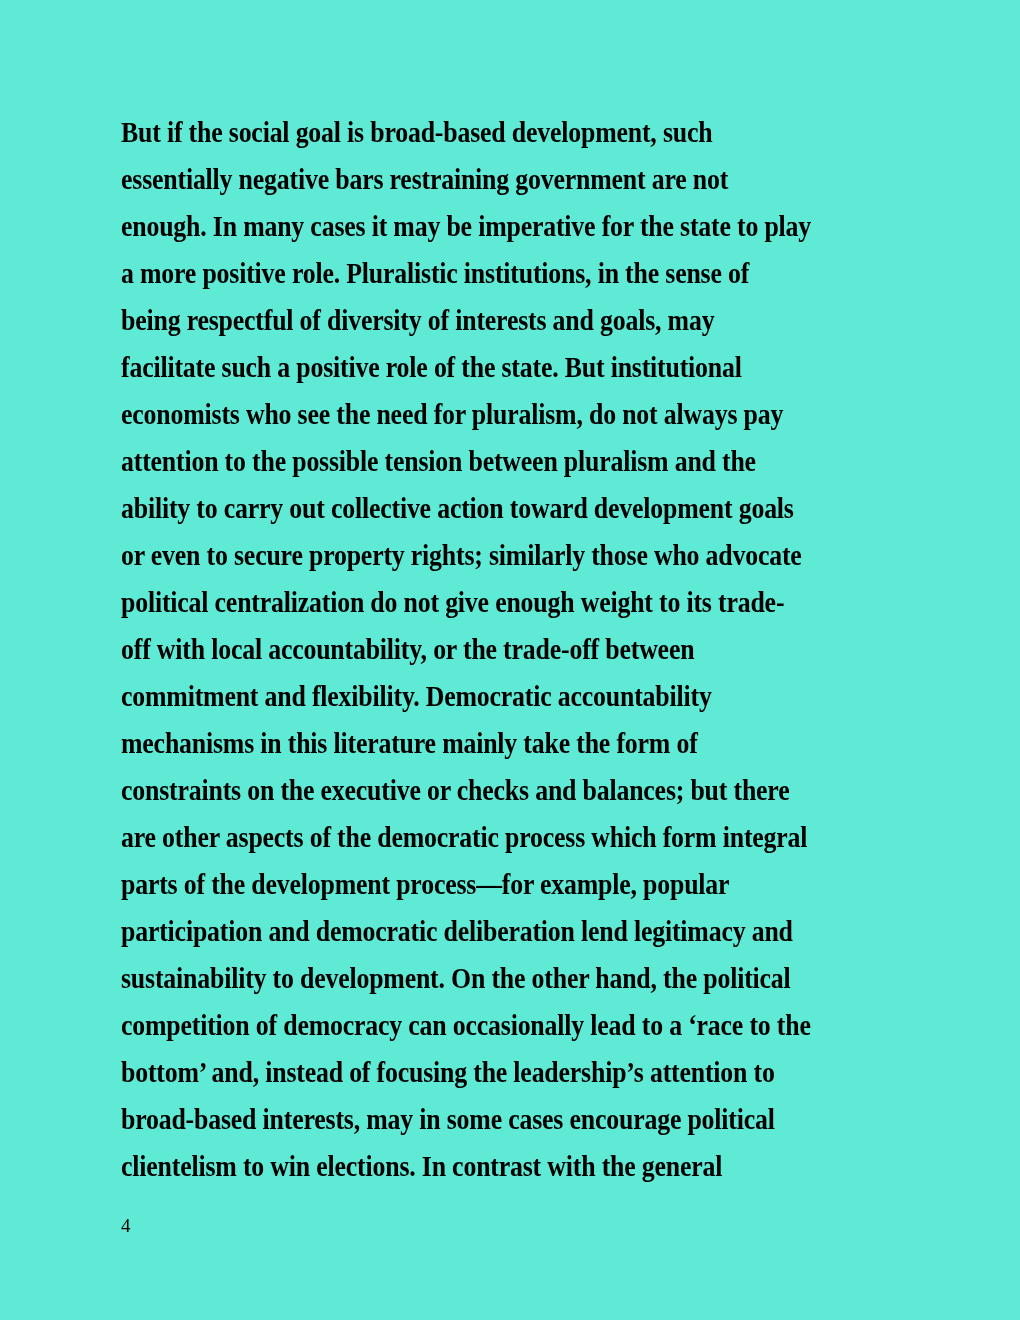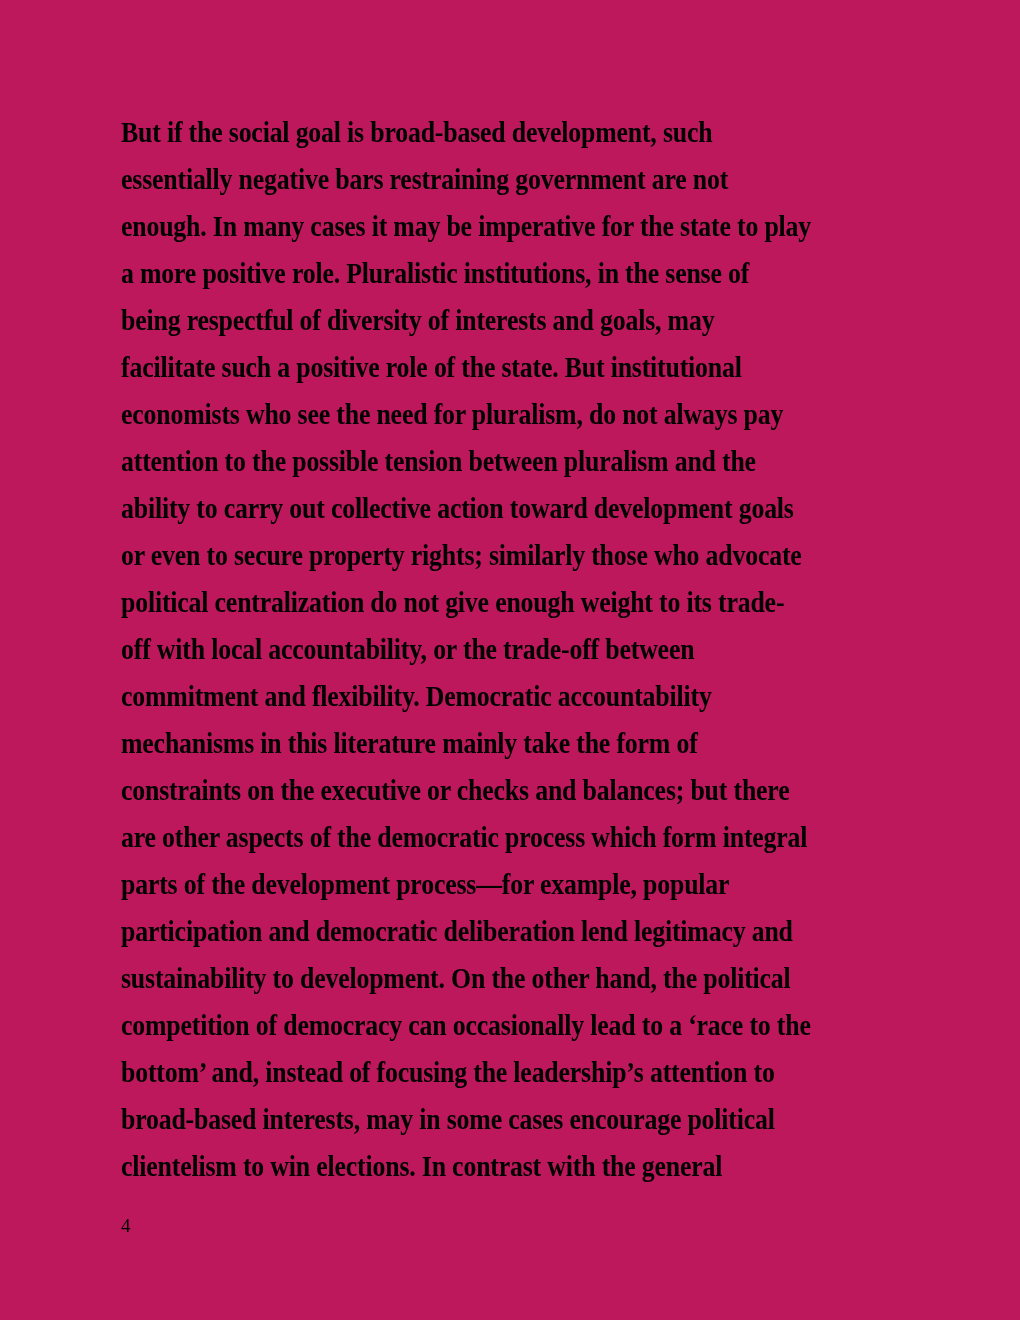--- a/index.html
+++ b/index.html
@@ -14,21 +14,21 @@
     overflow: hidden;
     font-family: "Liberation Serif", serif;
     color: #000000;
   }
   .page {
     position: absolute;
     left: 0;
     top: 0;
     width: 1020px;
     height: 1320px;
-    background: #be185d;
+    background: #5eead4;
   }
   .paragraph {
     position: absolute;
     left: 121px;
     top: 108px;
     width: 910px;
     font-weight: bold;
     font-size: 30px;
     line-height: 47px;
     letter-spacing: -0.2px;

